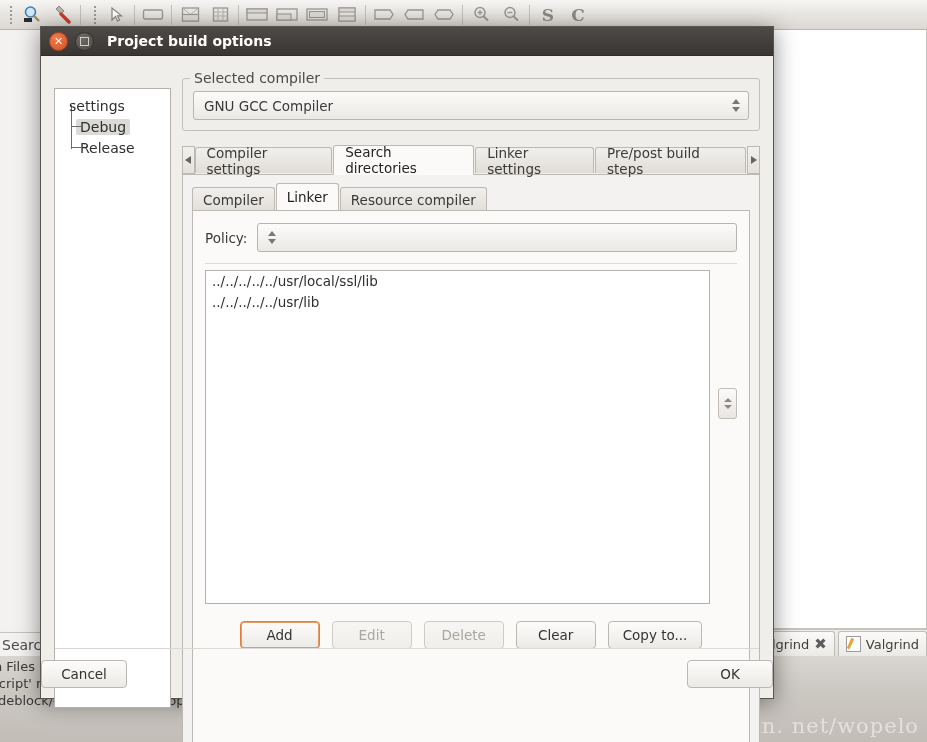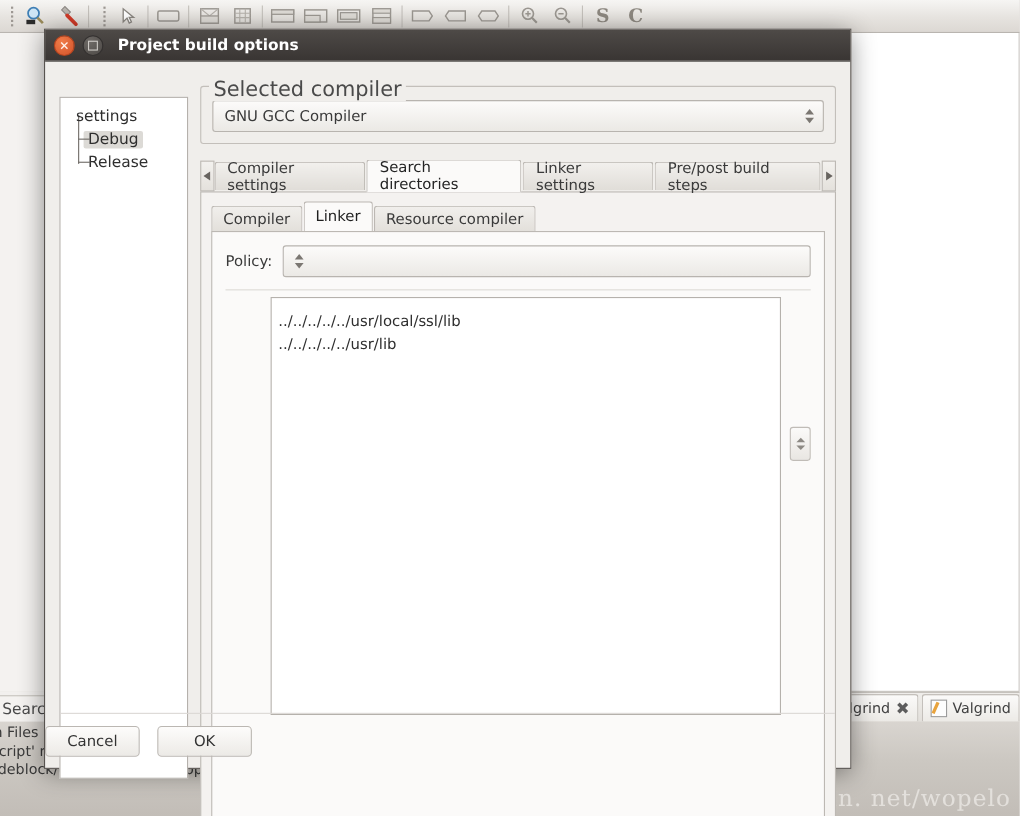--- a/index.html
+++ b/index.html
@@ -120,21 +120,21 @@
   .tline-h { position: absolute; left: 6px; width: 11px; height: 1px; background: #6f6b67; top: 10px; }
 
   .right-pane { position: absolute; left: 141px; top: 13px; right: 13px; bottom: 0; }
 
   .groupbox {
     position: relative; border: 1px solid #c3bfba; border-radius: 3px;
     margin-top: 9px; padding: 12px 10px 10px; background: transparent;
   }
   .groupbox > .gb-title {
     position: absolute; top: -9px; left: 7px; background: #f0eeeb;
-    padding: 0 4px; font-size: 19px; color: #4a4a4a;
+    padding: 0 4px; font-size: 14px; color: #4a4a4a;
   }
 
   .combo {
     height: 27px; background: linear-gradient(to bottom,#fcfbfa,#ebe9e5);
     border: 1px solid #b8b4af; border-radius: 3px;
     display: flex; align-items: center; padding: 0 4px 0 10px;
     font-size: 13.5px; color: #3a3a3a; justify-content: space-between;
   }
   .spin-arrows { display: flex; flex-direction: column; align-items: center; gap: 3px; padding-right: 4px; }
   .ar-up { width: 0; height: 0; border-left: 4px solid transparent; border-right: 4px solid transparent; border-bottom: 5px solid #7b7772; }
@@ -176,22 +176,22 @@
     height: 536px; box-sizing: border-box; padding: 12px 12px 10px; position: relative;
   }
 
   .policy-row { display: flex; align-items: center; gap: 10px; justify-content: flex-end; }
   .policy-label { font-size: 13.5px; color: #3a3a3a; }
   .policy-combo { flex: 1; }
   .hr { height: 1px; background: #dddad6; margin: 11px 0 6px; }
 
   .list-wrap { display: flex; align-items: flex-start; gap: 8px; }
   .listbox {
-    flex: 1; height: 380px; background: #fff; border: 1px solid #b5b1ac;
-    box-sizing: border-box; padding: 11px 0 0 4px; margin-left: 41px;
+    flex: 1; height: 334px; background: #fff; border: 1px solid #b5b1ac;
+    box-sizing: border-box; padding: 0 0 0 4px;
   }
   .list-item { font-size: 13.5px; color: #2f2f2f; line-height: 21px; padding-left: 2px; }
   .mini-spin {
     width: 17px; height: 29px; margin-top: 118px;
     background: linear-gradient(to bottom,#fbfaf9,#e9e6e2);
     border: 1px solid #c0bcb7; border-radius: 3px;
     display: flex; flex-direction: column; align-items: center; justify-content: center; gap: 3px;
   }
   .mini-up { width:0;height:0;border-left:4px solid transparent;border-right:4px solid transparent;border-bottom:4px solid #8d8984; }
   .mini-dn { width:0;height:0;border-left:4px solid transparent;border-right:4px solid transparent;border-top:4px solid #8d8984; }
@@ -202,21 +202,21 @@
     background: linear-gradient(to bottom,#fdfcfb,#eceae6);
     border: 1px solid #bbb7b2; border-radius: 4px;
     font-size: 13.5px; color: #333; display: flex; align-items: center; justify-content: center;
     box-sizing: border-box;
   }
   .btn.focused { border-color: #e08040; box-shadow: 0 0 0 1px #e89a63 inset; }
   .btn.disabled { color: #aaa6a1; background: linear-gradient(to bottom,#f7f6f4,#f0eeea); border-color: #cecac5; }
 
   .dlg-footer { position: absolute; left: 0; right: 0; bottom: 0; height: 52px; }
   .dlg-footer .sep { height: 1px; background: #dbd8d4; margin: 0 14px; }
-  .footer-btns { display: flex; justify-content: flex-start; gap: 16px; padding-top: 11px; }
+  .footer-btns { display: flex; justify-content: space-between; gap: 28px; padding-top: 11px; }
   .btn-wide { min-width: 86px; }
 </style>
 </head>
 <body>
 
 <div id="root">
 
   <div class="bg-app">
 
     <div class="bg-mainarea"></div>
@@ -454,20 +454,37 @@
               <div class="listbox">
                 <div class="list-item">../../../../../usr/local/ssl/lib</div>
                 <div class="list-item">../../../../../usr/lib</div>
               </div>
               <div class="mini-spin">
                 <span class="mini-up"></span>
                 <span class="mini-dn"></span>
               </div>
             </div>
 
+            <div class="action-row">
+              <div class="btn focused">
+                  <span>Add</span>
+                </div>
+              <div class="btn disabled">
+                  <span>Edit</span>
+                </div>
+              <div class="btn disabled">
+                  <span>Delete</span>
+                </div>
+              <div class="btn">
+                  <span>Clear</span>
+                </div>
+              <div class="btn">
+                  <span>Copy to...</span>
+                </div>
+            </div>
 
           </div>
         </div>
       </div>
 
       <div class="dlg-footer">
         <div class="sep"></div>
         <div class="footer-btns">
           <div class="btn btn-wide">
               <span>Cancel</span>

